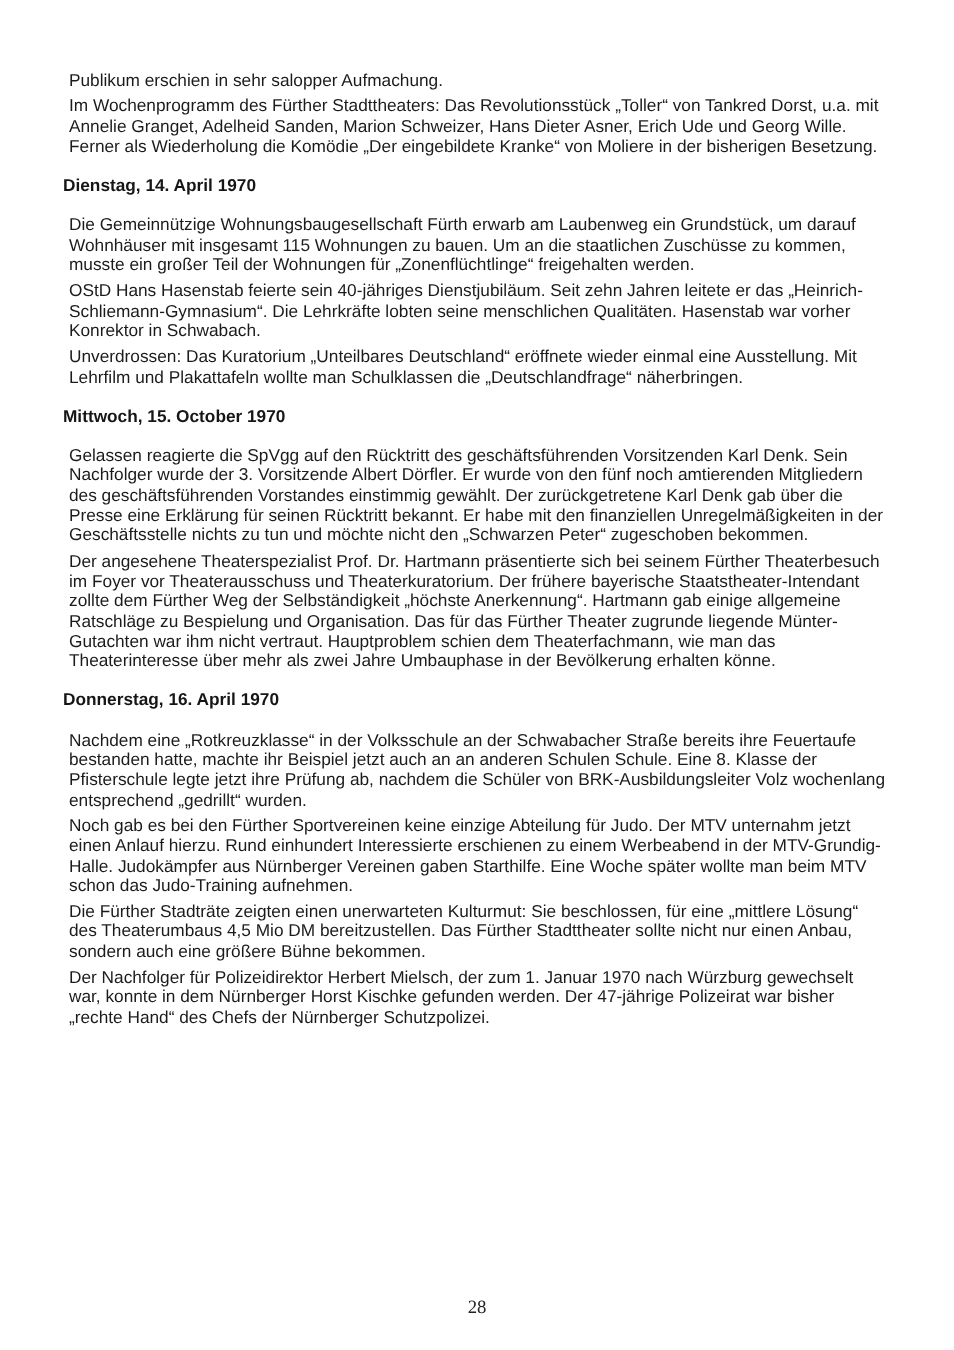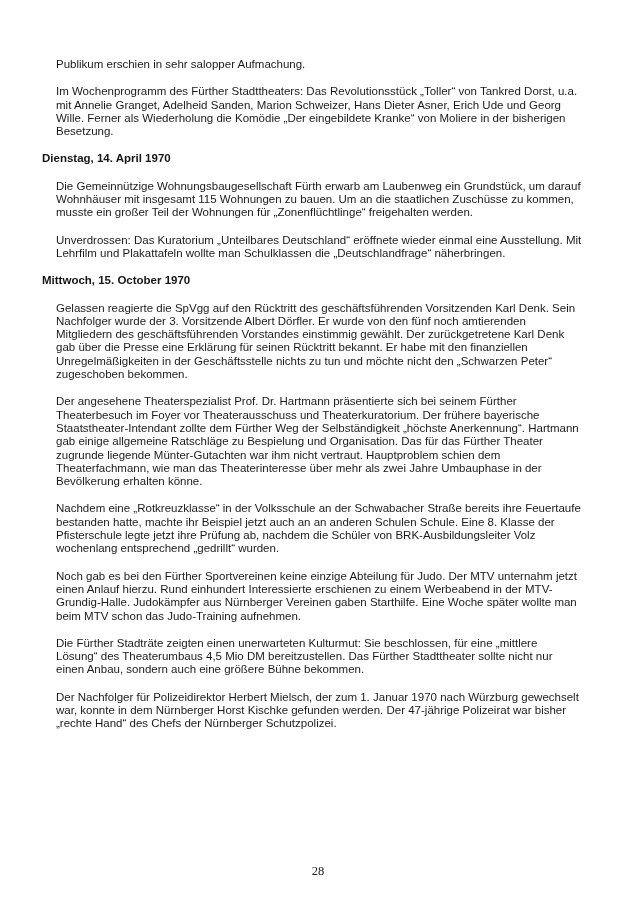--- a/index.html
+++ b/index.html
@@ -18,21 +18,21 @@
     padding: 44px 41px 0 42px;
     color: #1b1b1b;
   }
   .content {
     width: 554px;
     font-size: 11.5px;
     line-height: 13.3px;
     text-align: left;
   }
   .content p {
-    margin: 14px;
+    margin: 4px;
   }
   .content h2.date-heading {
     font-size: 11.5px;
     line-height: 13.3px;
     font-weight: bold;
     margin: 13px 0 13px 0;
     color: #161616;
   }
   .page-number {
     position: absolute;
@@ -54,30 +54,32 @@
   <div class="content">
 
     <section>
       <p>Publikum erschien in sehr salopper Aufmachung.</p>
       <p>Im Wochenprogramm des Fürther Stadttheaters: Das Revolutionsstück „Toller“ von Tankred Dorst, u.a. mit Annelie Granget, Adelheid Sanden, Marion Schweizer, Hans Dieter Asner, Erich Ude und Georg Wille. Ferner als Wiederholung die Komödie „Der eingebildete Kranke“ von Moliere in der bisherigen Besetzung.</p>
     </section>
 
     <section>
       <h2 class="date-heading">Dienstag, 14. April 1970</h2>
       <p>Die Gemeinnützige Wohnungsbaugesellschaft Fürth erwarb am Laubenweg ein Grundstück, um darauf Wohnhäuser mit insgesamt 115 Wohnungen zu bauen. Um an die staatlichen Zuschüsse zu kommen, musste ein großer Teil der Wohnungen für „Zonenflüchtlinge“ freigehalten werden.</p>
+      <p>OStD Hans Hasenstab feierte sein 40-jähriges Dienstjubiläum. Seit zehn Jahren leitete er das „Heinrich-Schliemann-Gymnasium“. Die Lehrkräfte lobten seine menschlichen Qualitäten. Hasenstab war vorher Konrektor in Schwabach.</p>
       <p>Unverdrossen: Das Kuratorium „Unteilbares Deutschland“ eröffnete wieder einmal eine Ausstellung. Mit Lehrfilm und Plakattafeln wollte man Schulklassen die „Deutschlandfrage“ näherbringen.</p>
     </section>
 
     <section>
       <h2 class="date-heading">Mittwoch, 15. October 1970</h2>
       <p>Gelassen reagierte die SpVgg auf den Rücktritt des geschäftsführenden Vorsitzenden Karl Denk. Sein Nachfolger wurde der 3. Vorsitzende Albert Dörfler. Er wurde von den fünf noch amtierenden Mitgliedern des geschäftsführenden Vorstandes einstimmig gewählt. Der zurückgetretene Karl Denk gab über die Presse eine Erklärung für seinen Rücktritt bekannt. Er habe mit den finanziellen Unregelmäßigkeiten in der Geschäftsstelle nichts zu tun und möchte nicht den „Schwarzen Peter“ zugeschoben bekommen.</p>
       <p>Der angesehene Theaterspezialist Prof. Dr. Hartmann präsentierte sich bei seinem Fürther Theaterbesuch im Foyer vor Theaterausschuss und Theaterkuratorium. Der frühere bayerische Staatstheater-Intendant zollte dem Fürther Weg der Selbständigkeit „höchste Anerkennung“. Hartmann gab einige allgemeine Ratschläge zu Bespielung und Organisation. Das für das Fürther Theater zugrunde liegende Münter-Gutachten war ihm nicht vertraut. Hauptproblem schien dem Theaterfachmann, wie man das Theaterinteresse über mehr als zwei Jahre Umbauphase in der Bevölkerung erhalten könne.</p>
     </section>
 
     <section>
+      <h2 class="date-heading">Donnerstag, 16. April 1970</h2>
       <p>Nachdem eine „Rotkreuzklasse“ in der Volksschule an der Schwabacher Straße bereits ihre Feuertaufe bestanden hatte, machte ihr Beispiel jetzt auch an an anderen Schulen Schule. Eine 8. Klasse der Pfisterschule legte jetzt ihre Prüfung ab, nachdem die Schüler von BRK-Ausbildungsleiter Volz wochenlang entsprechend „gedrillt“ wurden.</p>
       <p>Noch gab es bei den Fürther Sportvereinen keine einzige Abteilung für Judo. Der MTV unternahm jetzt einen Anlauf hierzu. Rund einhundert Interessierte erschienen zu einem Werbeabend in der MTV-Grundig-Halle. Judokämpfer aus Nürnberger Vereinen gaben Starthilfe. Eine Woche später wollte man beim MTV schon das Judo-Training aufnehmen.</p>
     </section>
 
     <section>
       <p>Die Fürther Stadträte zeigten einen unerwarteten Kulturmut: Sie beschlossen, für eine „mittlere Lösung“ des Theaterumbaus 4,5 Mio DM bereitzustellen. Das Fürther Stadttheater sollte nicht nur einen Anbau, sondern auch eine größere Bühne bekommen.</p>
       <p>Der Nachfolger für Polizeidirektor Herbert Mielsch, der zum 1. Januar 1970 nach Würzburg gewechselt war, konnte in dem Nürnberger Horst Kischke gefunden werden. Der 47-jährige Polizeirat war bisher „rechte Hand“ des Chefs der Nürnberger Schutzpolizei.</p>
     </section>
 
   </div>

